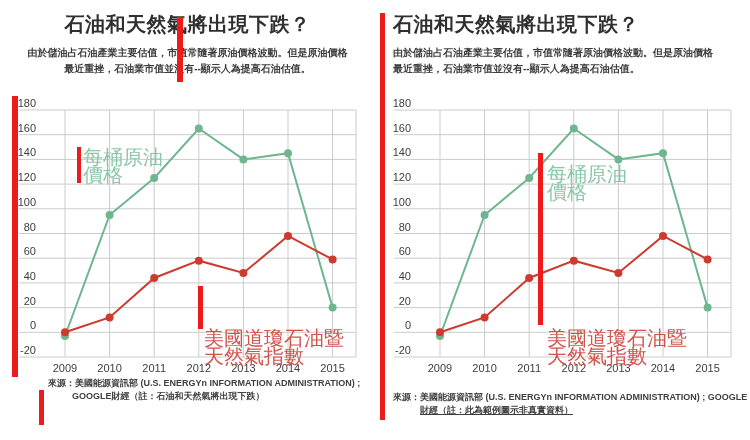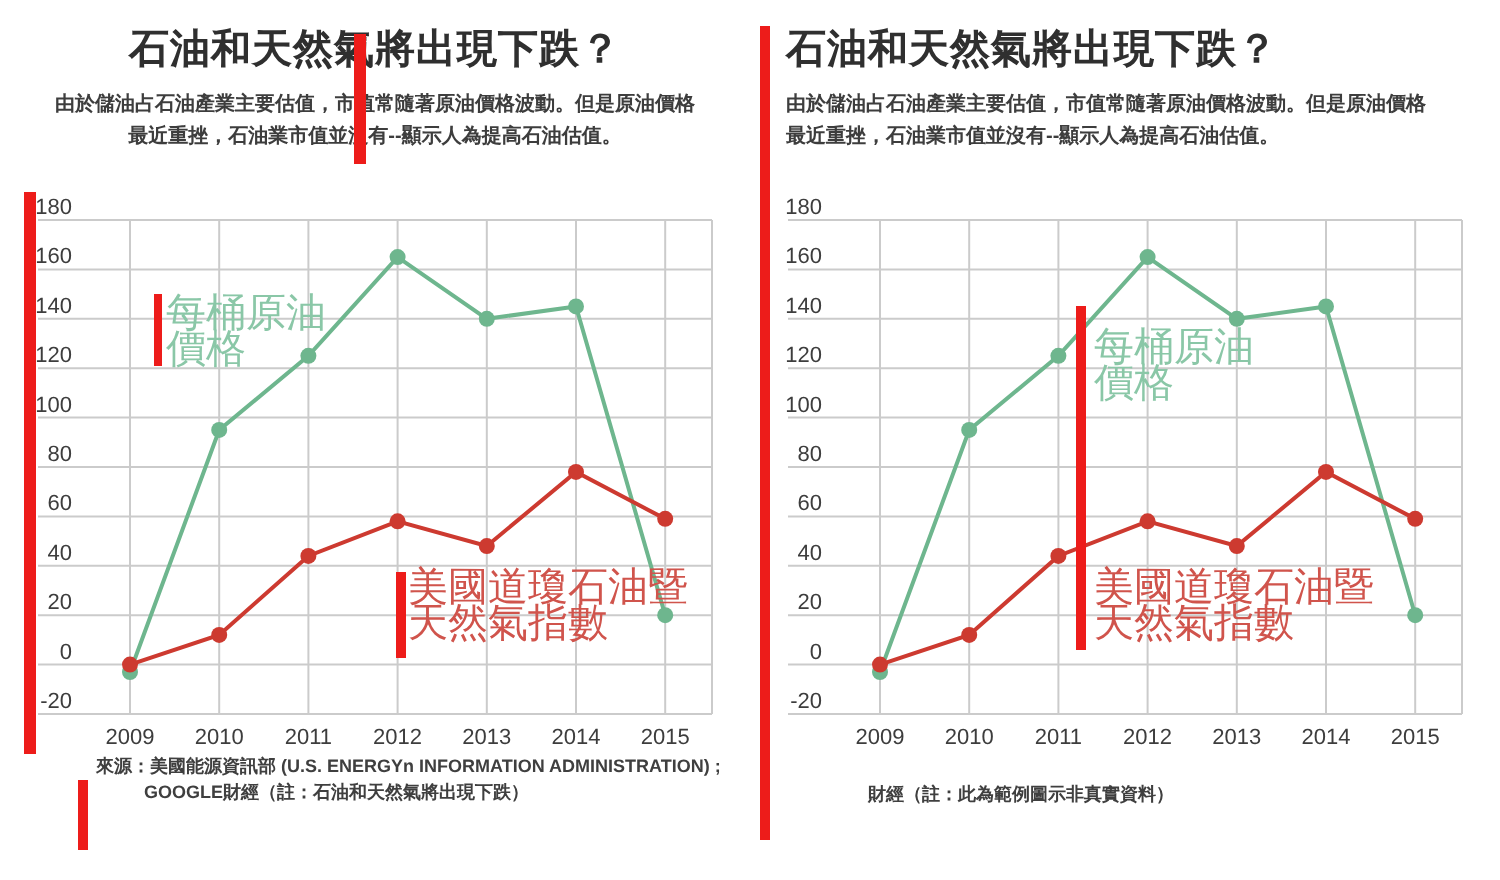--- a/index.html
+++ b/index.html
@@ -25,30 +25,30 @@
   .subtitle.center{left:0;width:100%;text-align:center;}
   .subtitle.left{left:18px;text-align:left;}
 
   .chart-svg{position:absolute;left:0;top:0;}
   .chart-svg text{font-family:"Liberation Sans","DejaVu Sans",sans-serif;}
 
   .series-label{
     position:absolute;font-size:20px;line-height:18px;font-weight:400;white-space:nowrap;
   }
   .series-label.green{color:var(--green-label);}
-  .series-label.red{color:var(--red-label);}
+  .series-label.red{color:var(--red-label);margin-top:44px;}
 
   .redbar{position:absolute;background:var(--annot);z-index:5;}
 
   .source{
     position:absolute;font-size:9px;line-height:13px;font-weight:700;
     color:#3f3f3f;white-space:nowrap;
   }
   .src-indent-24{margin-left:24px;}
-  .src-indent-27{margin-left:41px;}
+  .src-indent-27{margin-left:27px;text-decoration:underline;}
 </style>
 </head>
 <body>
 
 <div class="panel" id="panel0">
   <h1 class="title center">石油和天然氣將出現下跌？</h1>
   <p class="subtitle center"><span>由於儲油占石油產業主要估值，市值常隨著原油價格波動。但是原油價格</span><br><span>最近重挫，石油業市值並沒有--顯示人為提高石油估值。</span></p>
 
   <svg class="chart-svg" width="375" height="440" viewBox="0 0 375 440">
       <line x1="65" y1="110" x2="65" y2="357" stroke="#cbcbcb" stroke-width="1"></line>
@@ -190,18 +190,19 @@
   <div class="series-label green" style="left:172px;top:165px">
     <div>每桶原油</div>
     <div>價格</div>
   </div>
   <div class="series-label red" style="left:172px;top:285px">
     <div>美國道瓊石油暨</div>
     <div>天然氣指數</div>
   </div>
 
   <div class="source" style="left:18px;top:391px">
+    <div>來源：美國能源資訊部 (U.S. ENERGYn INFORMATION ADMINISTRATION) ; GOOGLE</div>
     <div class="src-indent-27">財經（註：此為範例圖示非真實資料）</div>
   </div>
 
   <div class="redbar" style="left:5px;top:13px;width:5px;height:407px"></div>
   <div class="redbar" style="left:163px;top:153px;width:5px;height:172px"></div>
 </div>
 
 </body></html>

